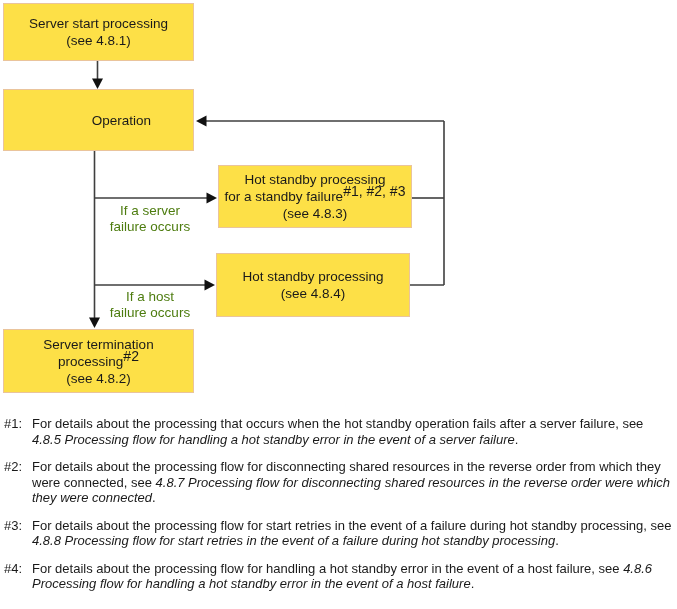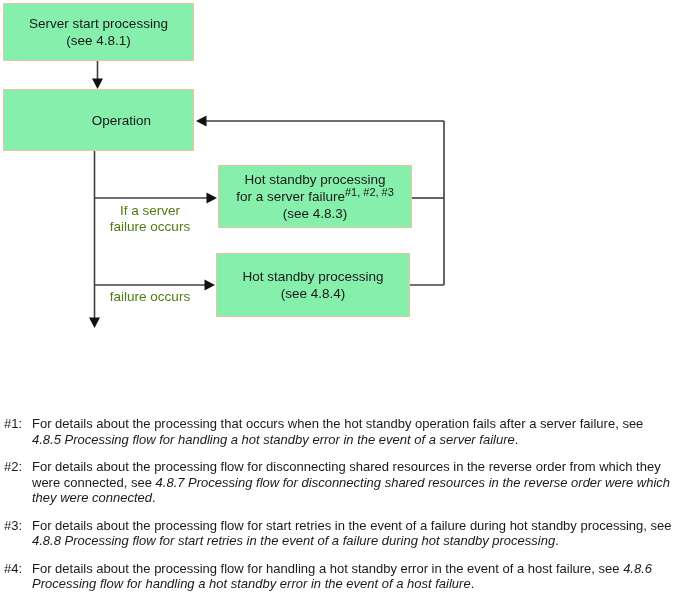--- a/index.html
+++ b/index.html
@@ -21,34 +21,34 @@
     left: 0; top: 0;
     width: 677px; height: 410px;
   }
   #connectors {
     position: absolute;
     left: 0; top: 0;
     width: 677px; height: 410px;
   }
   .node {
     position: absolute;
-    background: #86efac;
+    background: #fde047;
     border: 1.5px solid #eac49c;
     box-sizing: border-box;
     display: flex;
     flex-direction: column;
     align-items: center;
     justify-content: center;
     text-align: center;
     font-size: 13.5px;
     line-height: 17px;
     color: #1a1a1a;
   }
   .node sup {
-    font-size: 11px;
+    font-size: 14px;
     line-height: 0;
     vertical-align: 5px;
   }
   #box-server-start   { left: 3px;   top: 3px;   width: 191px; height: 58px; }
   #box-operation      { left: 3px;   top: 89px;  width: 191px; height: 62px; padding-left: 46px; }
   #box-hot-server     { left: 218px; top: 165px; width: 194px; height: 63px; }
   #box-hot-host       { left: 216px; top: 253px; width: 194px; height: 64px; }
   #box-termination    { left: 3px;   top: 329px; width: 191px; height: 64px; }
 
   .edge-label {
@@ -116,35 +116,41 @@
       <div>Server start processing</div>
       <div>(see 4.8.1)</div>
     </div>
 
     <div class="node" id="box-operation">
       <div>Operation</div>
     </div>
 
     <div class="node" id="box-hot-server">
       <div>Hot standby processing</div>
-      <div><span>for a server failure</span><sup>#1, #2, #3</sup></div>
+      <div><span>for a standby failure</span><sup>#1, #2, #3</sup></div>
       <div>(see 4.8.3)</div>
     </div>
 
     <div class="node" id="box-hot-host">
       <div>Hot standby processing</div>
       <div>(see 4.8.4)</div>
     </div>
 
+    <div class="node" id="box-termination">
+      <div>Server termination</div>
+      <div><span>processing</span><sup>#2</sup></div>
+      <div>(see 4.8.2)</div>
+    </div>
 
     <div class="edge-label" id="label-server-failure">
       <div>If a server</div>
       <div>failure occurs</div>
     </div>
     <div class="edge-label" id="label-host-failure">
+      <div>If a host</div>
       <div>failure occurs</div>
     </div>
 
   </div>
 
   <div id="footnotes">
     <div class="footnote">
       <span>#1:</span>
       <span><span>For details about the processing that occurs when the hot standby operation fails after a server failure, see </span><span class="footnote-ref">4.8.5 Processing flow for handling a hot standby error in the event of a server failure</span><span>.</span></span>
     </div>

